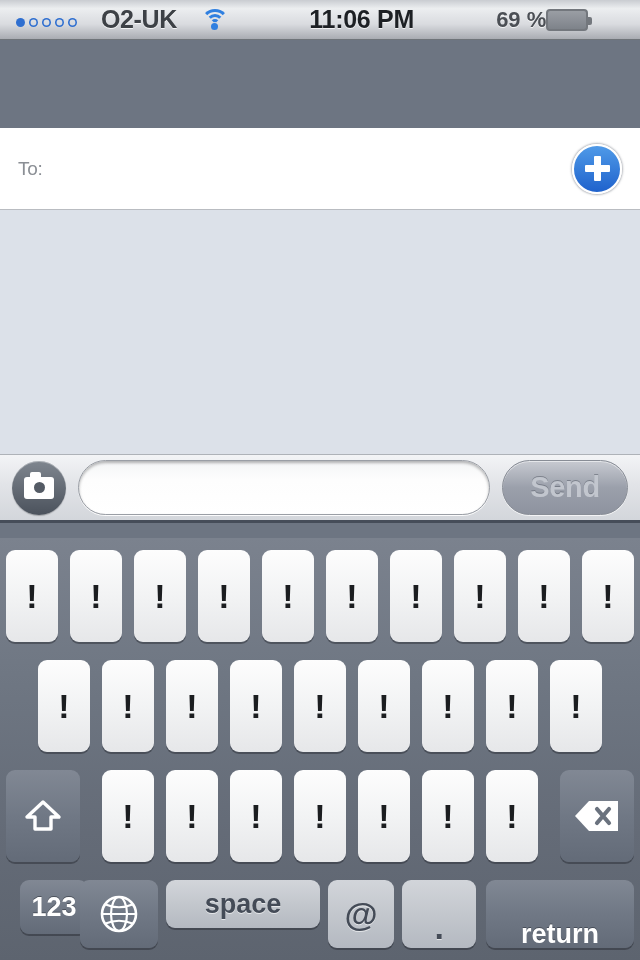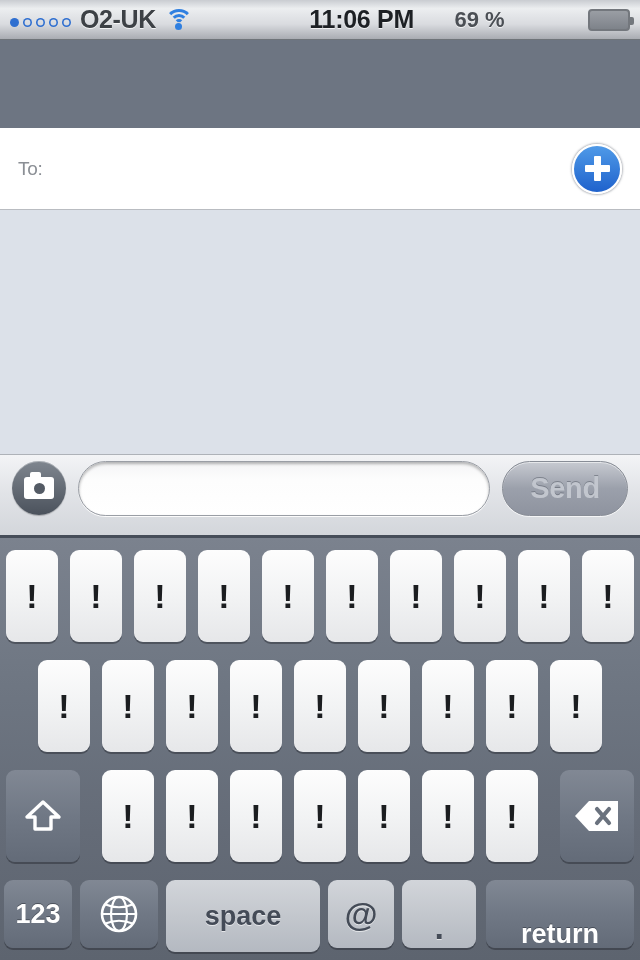--- a/index.html
+++ b/index.html
@@ -10,23 +10,23 @@
   }
   #screen { position:relative; width:640px; height:960px; }
 
   
   .statusbar{
     position:absolute; top:0; left:0; width:640px; height:40px;
     background:linear-gradient(to bottom,#c9ccd1 0%,#eceef0 22%,#d9dbdf 62%,#a9acb2 100%);
     border-bottom:1px solid #6f7479;
     display:flex; align-items:center;
   }
-  .sb-left{ display:flex; align-items:center; gap:9px; padding-left:10px; width:42%; }
+  .sb-left{ display:flex; align-items:center; gap:24px; padding-left:16px; width:42%; }
   .sb-center{ flex:1; display:flex; justify-content:center; align-items:center; }
-  .sb-right{ display:flex; align-items:center; justify-content:space-between;
+  .sb-right{ display:flex; align-items:center; justify-content:center;
              padding-right:10px; width:29%; }
 
   .signal{ display:flex; align-items:flex-end; gap:4px; height:14px; }
   .dot{ width:9px; height:9px; border-radius:50%; }
   .dot.on{ background:#2f6fd0; }
   .dot.off{ background:transparent; box-shadow:inset 0 0 0 1.6px #2f6fd0; }
 
   .carrier{ font-size:25px; font-weight:bold; color:#3d4146;
             letter-spacing:-.4px; text-shadow:0 1px 0 rgba(255,255,255,.75); }
 
@@ -105,24 +105,24 @@
   .plus-btn:after{ width:7px; height:25px; margin:-12.5px 0 0 -3.5px; }
 
   
   .msgbody{
     position:absolute; top:210px; left:0; width:640px; height:245px;
     background:#dce1e9; border-bottom:1px solid #aeb2b8;
   }
 
   
   .composebar{
-    position:absolute; top:455px; left:0; width:640px; height:83px;
+    position:absolute; top:455px; left:0; width:640px; height:68px;
     background:linear-gradient(to bottom,#f3f4f6 0%,#e2e4e8 45%,#d3d6db 100%);
     border-bottom:3px solid #464d59;
-    display:flex; padding:6px 12px; gap:12px;
+    display:flex; align-items:center; padding:6px 12px; gap:12px;
   }
   .cam-btn{
     width:54px; height:54px; border-radius:50%; flex:none;
     background:linear-gradient(to bottom,#7f868f,#4b525c);
     box-shadow:inset 0 1px 0 rgba(255,255,255,.35),0 1px 1px rgba(0,0,0,.25);
     display:flex; align-items:center; justify-content:center;
   }
   .cam-ico{ position:relative; width:30px; height:22px; background:#fff;
             border-radius:3px; }
   .cam-ico:before{ content:""; position:absolute; top:-5px; left:6px;
@@ -331,35 +331,35 @@
         <span class="bksp-ico">
           <svg viewBox="0 0 46 34" width="46" height="34">
             <path d="M15 2 L44 2 L44 32 L15 32 L1 17 Z" fill="#ffffff"></path>
             <path d="M23 10 L35 24 M35 10 L23 24" stroke="#6a727e" stroke-width="4.2" stroke-linecap="round"></path>
           </svg>
         </span>
       </div>
     </div>
 
     <div class="kb-row" id="kbRow4" style="top:342px;">
-      <div class="key dark" style="position:absolute;left:4px;width:68px;height:68px;">
+      <div class="key dark" style="position:absolute;left:20px;width:68px;height:54px;">
         <span class="lbl sm">123</span>
       </div>
       <div class="key dark" style="position:absolute;left:80px;width:78px;height:68px;">
         <span class="globe-ico">
           <svg viewBox="0 0 40 40" width="40" height="40">
             <circle cx="20" cy="20" r="17" fill="none" stroke="#fff" stroke-width="2.6"></circle>
             <ellipse cx="20" cy="20" rx="8" ry="17" fill="none" stroke="#fff" stroke-width="2.2"></ellipse>
             <line x1="3" y1="20" x2="37" y2="20" stroke="#fff" stroke-width="2.2"></line>
             <path d="M6.5 10.5 Q20 16 33.5 10.5" fill="none" stroke="#fff" stroke-width="2.2"></path>
             <path d="M6.5 29.5 Q20 24 33.5 29.5" fill="none" stroke="#fff" stroke-width="2.2"></path>
           </svg>
         </span>
       </div>
-      <div class="key mid" style="position:absolute;left:166px;width:154px;height:72px;">
+      <div class="key mid" style="position:absolute;left:166px;width:154px;height:48px;">
         <span class="lbl sm">space</span>
       </div>
       <div class="key mid" style="position:absolute;left:328px;width:66px;height:68px;">
         <span class="lbl">@</span>
       </div>
       <div class="key mid" style="position:absolute;left:402px;width:74px;height:68px;">
         <span class="lbl dot">.</span>
       </div>
       <div class="key dark" style="position:absolute;left:486px;width:148px;height:68px;align-items:flex-end;">
         <span class="lbl sm">return</span>

